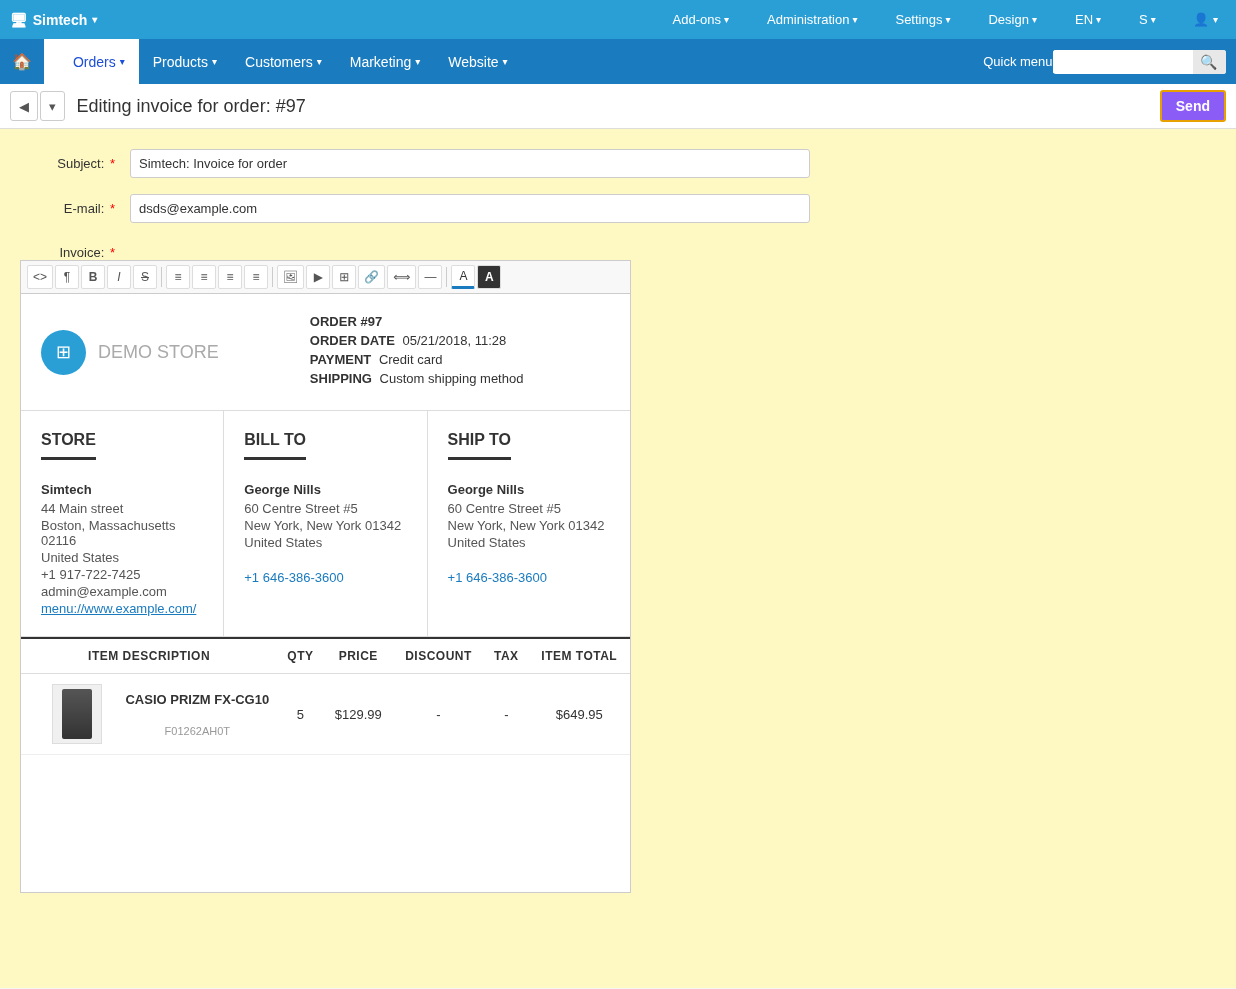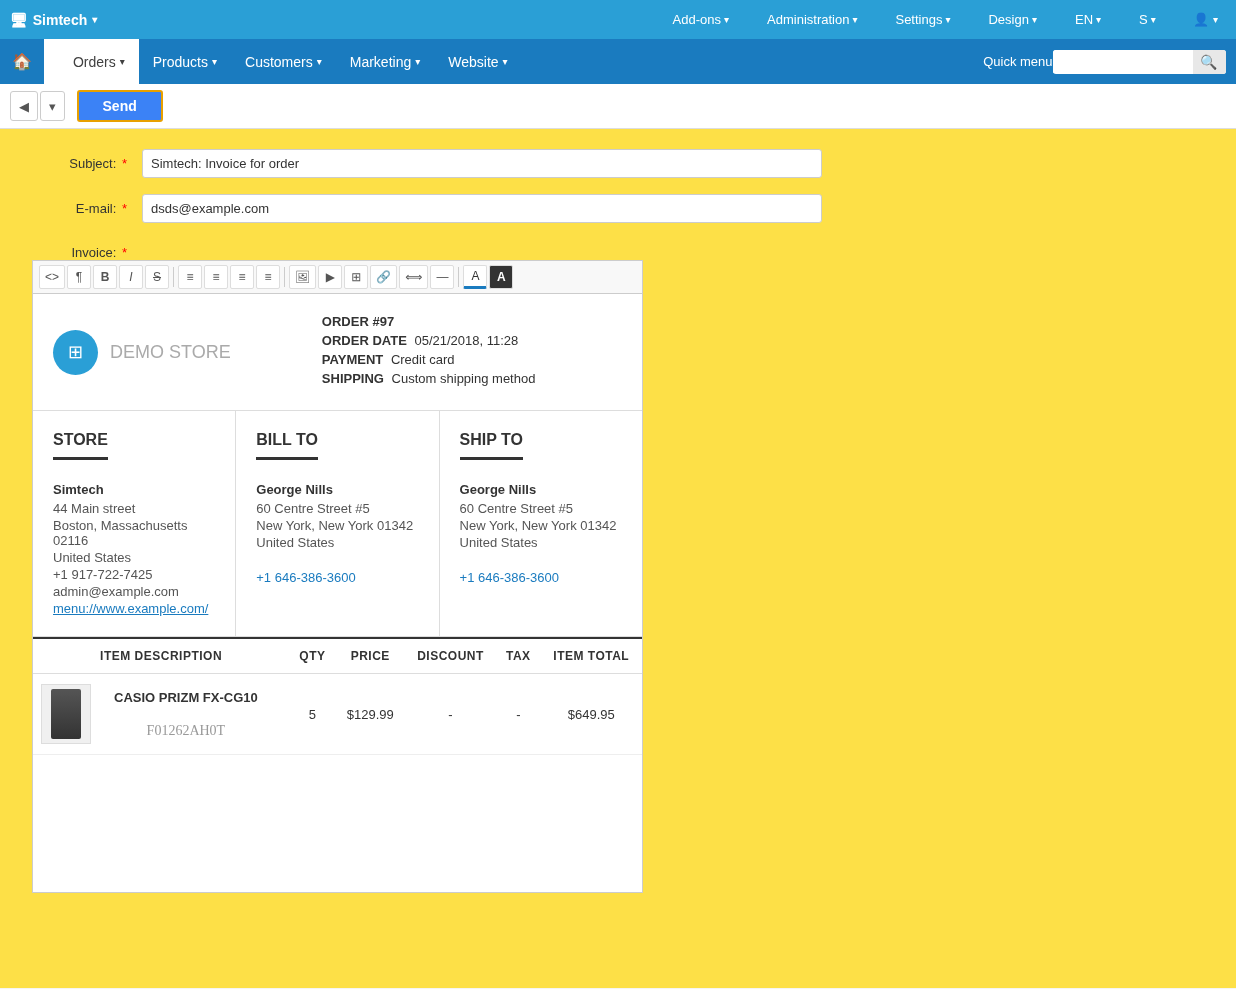--- a/index.html
+++ b/index.html
@@ -63,21 +63,21 @@
       padding: 0 14px;
       cursor: pointer;
       display: flex;
       align-items: center;
       gap: 4px;
       border: none;
       background: transparent;
     }
     .second-bar-item.active {
       background: white;
-      color: #404040;
+      color: #1d4ed8;
       padding-left: 29px;
     }
     .second-bar-spacer { flex: 1; }
     .quick-menu-area {
       display: flex;
       align-items: center;
       padding: 0 10px;
     }
     .quick-menu-label {
       color: white;
@@ -134,34 +134,34 @@
       display: flex;
       align-items: center;
     }
     .page-title {
       font-size: 18px;
       font-weight: normal;
       color: #333;
       flex: 1;
     }
     .send-btn {
-      background: #3b82f6;
+      background: #8b5cf6;
       color: white;
       border: 2px solid #e8a000;
       border-radius: 3px;
-      padding: 6px 24px;
+      padding: 6px 14px;
       cursor: pointer;
       font-size: 14px;
       font-weight: bold;
     }
 
     
     .main-content {
-      padding: 20px 32px;
-      background: #fde047;
+      padding: 20px 20px;
+      background: #fef9c3;
       min-height: calc(989px - 130px);
     }
 
     
     .form-group {
       display: flex;
       align-items: center;
       margin-bottom: 16px;
     }
     .form-label {
@@ -377,24 +377,23 @@
       height: 50px;
       background: linear-gradient(to bottom, #555, #333);
       border-radius: 2px;
     }
     .item-name {
       font-weight: bold;
       font-size: 13px;
       color: #333;
     }
     .item-sku {
-      font-size: 14px;
+      font-size: 11px;
       color: #999;
       margin-top: 18px;
-      font-family: Liberation Serif, serif;
     }
   </style>
 </head>
 <body>
 
 <div class="top-bar">
   <div class="top-bar-logo">
     <span>🖥</span>
     <span>Simtech</span>
     <span class="dropdown-arrow">▾</span>
@@ -462,20 +461,21 @@
       <button>🔍</button>
     </div>
   </div>
 </div>
 
 <div class="page-header">
   <div class="page-header-nav-btns">
     <button class="nav-btn">◀</button>
     <button class="nav-btn">▾</button>
   </div>
+  <h1 class="page-title">Editing invoice for order: #97</h1>
   <button class="send-btn">Send</button>
 </div>
 
 <div class="main-content">
 
   <div class="form-group">
     <label class="form-label">
       <span>Subject:</span>
       <span class="required-star">*</span>
     </label>
@@ -594,21 +594,21 @@
                 <th>QTY</th>
                 <th>PRICE</th>
                 <th>DISCOUNT</th>
                 <th>TAX</th>
                 <th>ITEM TOTAL</th>
               </tr>
             </thead>
             <tbody>
               <tr>
                 <td>
-                  <div style="display:flex;align-items:center;gap:23px;">
+                  <div style="display:flex;align-items:center;gap:23px;justify-content:flex-end;">
                     <div class="item-img-placeholder">
                       <div class="item-img-inner"></div>
                     </div>
                     <div>
                       <div class="item-name">CASIO PRIZM FX-CG10</div>
                       <div class="item-sku">F01262AH0T</div>
                     </div>
                   </div>
                 </td>
                 <td>5</td>

